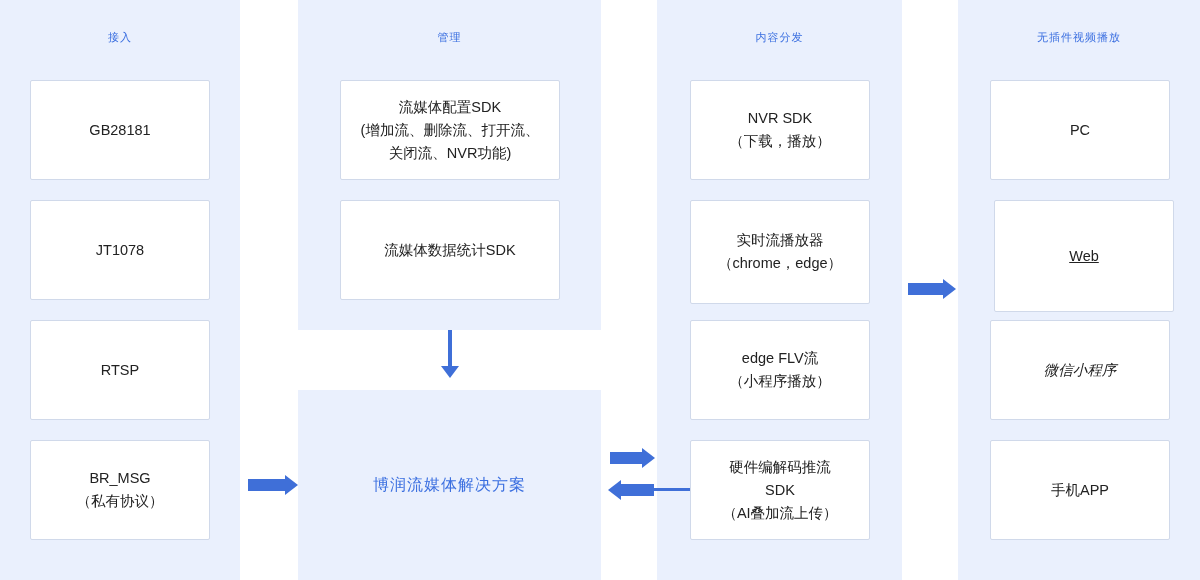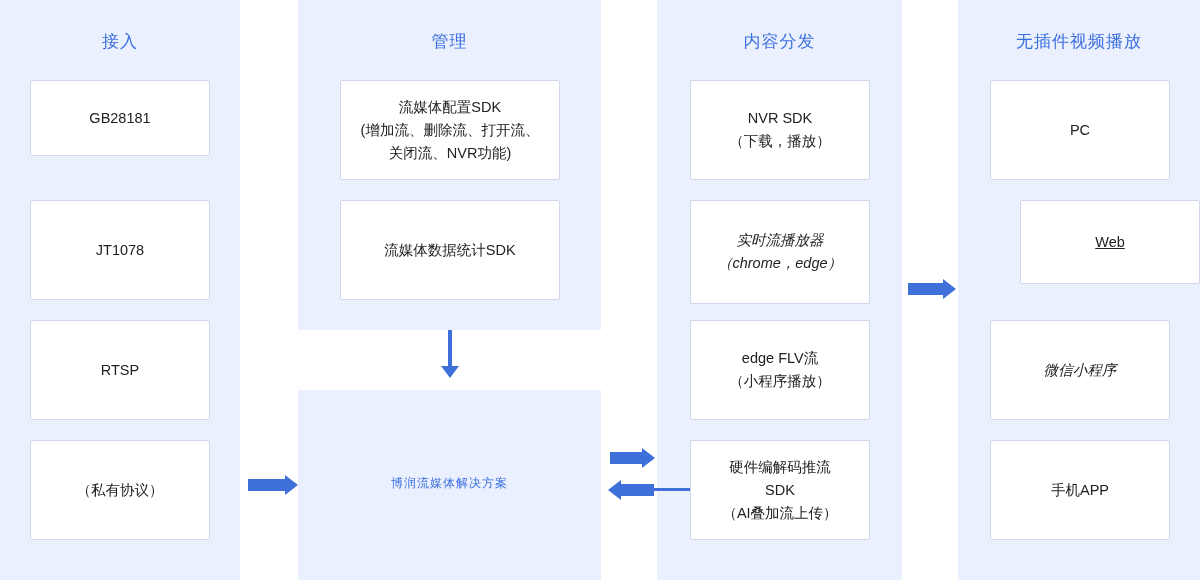--- a/index.html
+++ b/index.html
@@ -29,21 +29,21 @@
   }
   .col-bg.c1 { left: 0px;   width: 240px; }
   .col-bg.c2 { left: 298px; width: 303px; height: 330px; }
   .col-bg.c2b{ left: 298px; width: 303px; top: 390px; height: 190px; }
   .col-bg.c3 { left: 657px; width: 245px; }
   .col-bg.c4 { left: 958px; width: 242px; }
 
   .col-title {
     position: absolute;
     color: #3b6fe0;
-    font-size: 17px;
+    font-size: 11px;
     text-align: center;
     width: 100%;
     left: 0;
     top: 30px;
     letter-spacing: 1px;
   }
 
   .node {
     position: absolute;
     background: #ffffff;
@@ -58,21 +58,21 @@
     line-height: 23px;
     box-sizing: border-box;
     padding: 4px 6px;
   }
   .node .lines { width: 100%; }
   .node .lines div { white-space: nowrap; }
 
   .solution-title {
     position: absolute;
     color: #3b6fe0;
-    font-size: 12px;
+    font-size: 16px;
     text-align: center;
     width: 303px;
     left: 298px;
     top: 475px;
     letter-spacing: 1px;
   }
 
   
   .arrow-h {
     position: absolute;
@@ -118,37 +118,38 @@
   }
 </style>
 </head>
 <body>
 
 <div class="canvas">
 
   <div class="col-bg c1">
     <div class="col-title">接入</div>
   </div>
-  <div class="node" style="left:30px; top:80px; width:180px; height:76px;">
+  <div class="node" style="left:30px; top:80px; width:180px; height:100px;">
     <div class="lines">
       <div>GB28181</div>
     </div>
   </div>
   <div class="node" style="left:30px; top:200px; width:180px; height:100px;">
     <div class="lines">
       <div>JT1078</div>
     </div>
   </div>
   <div class="node" style="left:30px; top:320px; width:180px; height:100px;">
     <div class="lines">
       <div>RTSP</div>
     </div>
   </div>
   <div class="node" style="left:30px; top:440px; width:180px; height:100px;">
     <div class="lines">
+      <div>BR_MSG</div>
       <div>（私有协议）</div>
     </div>
   </div>
 
   <div class="col-bg c2">
     <div class="col-title">管理</div>
   </div>
   <div class="node" style="left:340px; top:80px; width:220px; height:100px;">
     <div class="lines">
       <div>流媒体配置SDK</div>
@@ -177,21 +178,21 @@
 
   <div class="col-bg c3">
     <div class="col-title">内容分发</div>
   </div>
   <div class="node" style="left:690px; top:80px; width:180px; height:100px;">
     <div class="lines">
       <div>NVR SDK</div>
       <div>（下载，播放）</div>
     </div>
   </div>
-  <div class="node" style="left:690px; top:200px; width:180px; height:104px;font-style:italic;">
+  <div class="node" style="left:690px; top:200px; width:180px; height:104px;">
     <div class="lines">
       <div>实时流播放器</div>
       <div>（chrome，edge）</div>
     </div>
   </div>
   <div class="node" style="left:690px; top:320px; width:180px; height:100px;">
     <div class="lines">
       <div>edge FLV流</div>
       <div>（小程序播放）</div>
     </div>
@@ -215,21 +216,21 @@
   <div class="connector" style="left:654px; top:488px; width:36px; height:3px;"></div>
 
   <div class="col-bg c4">
     <div class="col-title">无插件视频播放</div>
   </div>
   <div class="node" style="left:990px; top:80px; width:180px; height:100px;align-items:center;">
     <div class="lines">
       <div>PC</div>
     </div>
   </div>
-  <div class="node" style="left:1020px; top:200px; width:180px; height:84px;text-decoration:underline;">
+  <div class="node" style="left:994px; top:200px; width:180px; height:112px;text-decoration:underline;">
     <div class="lines">
       <div>Web</div>
     </div>
   </div>
   <div class="node" style="left:990px; top:320px; width:180px; height:100px;font-style:italic;">
     <div class="lines">
       <div>微信小程序</div>
     </div>
   </div>
   <div class="node" style="left:990px; top:440px; width:180px; height:100px;">

